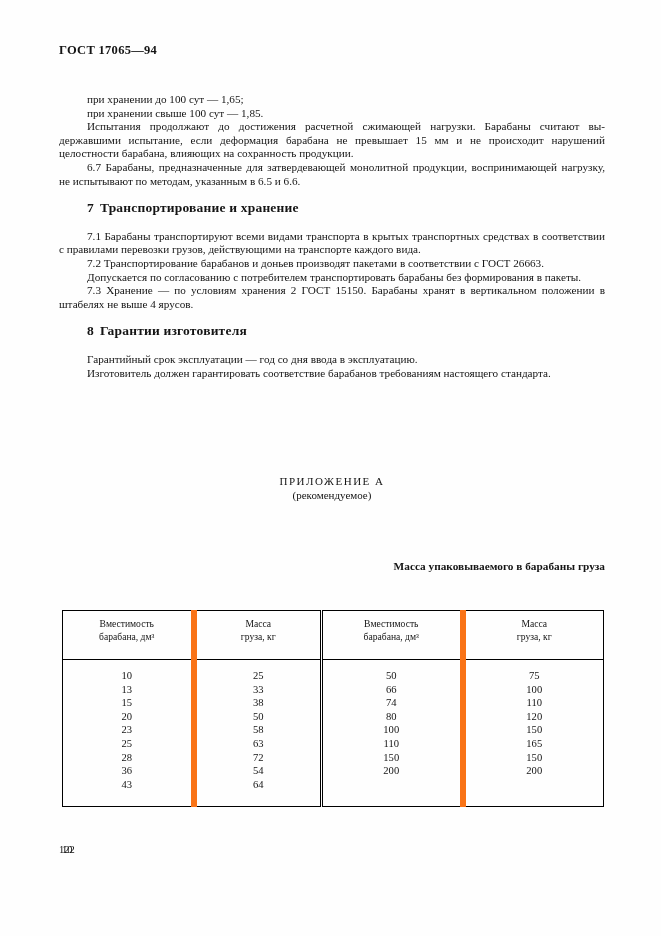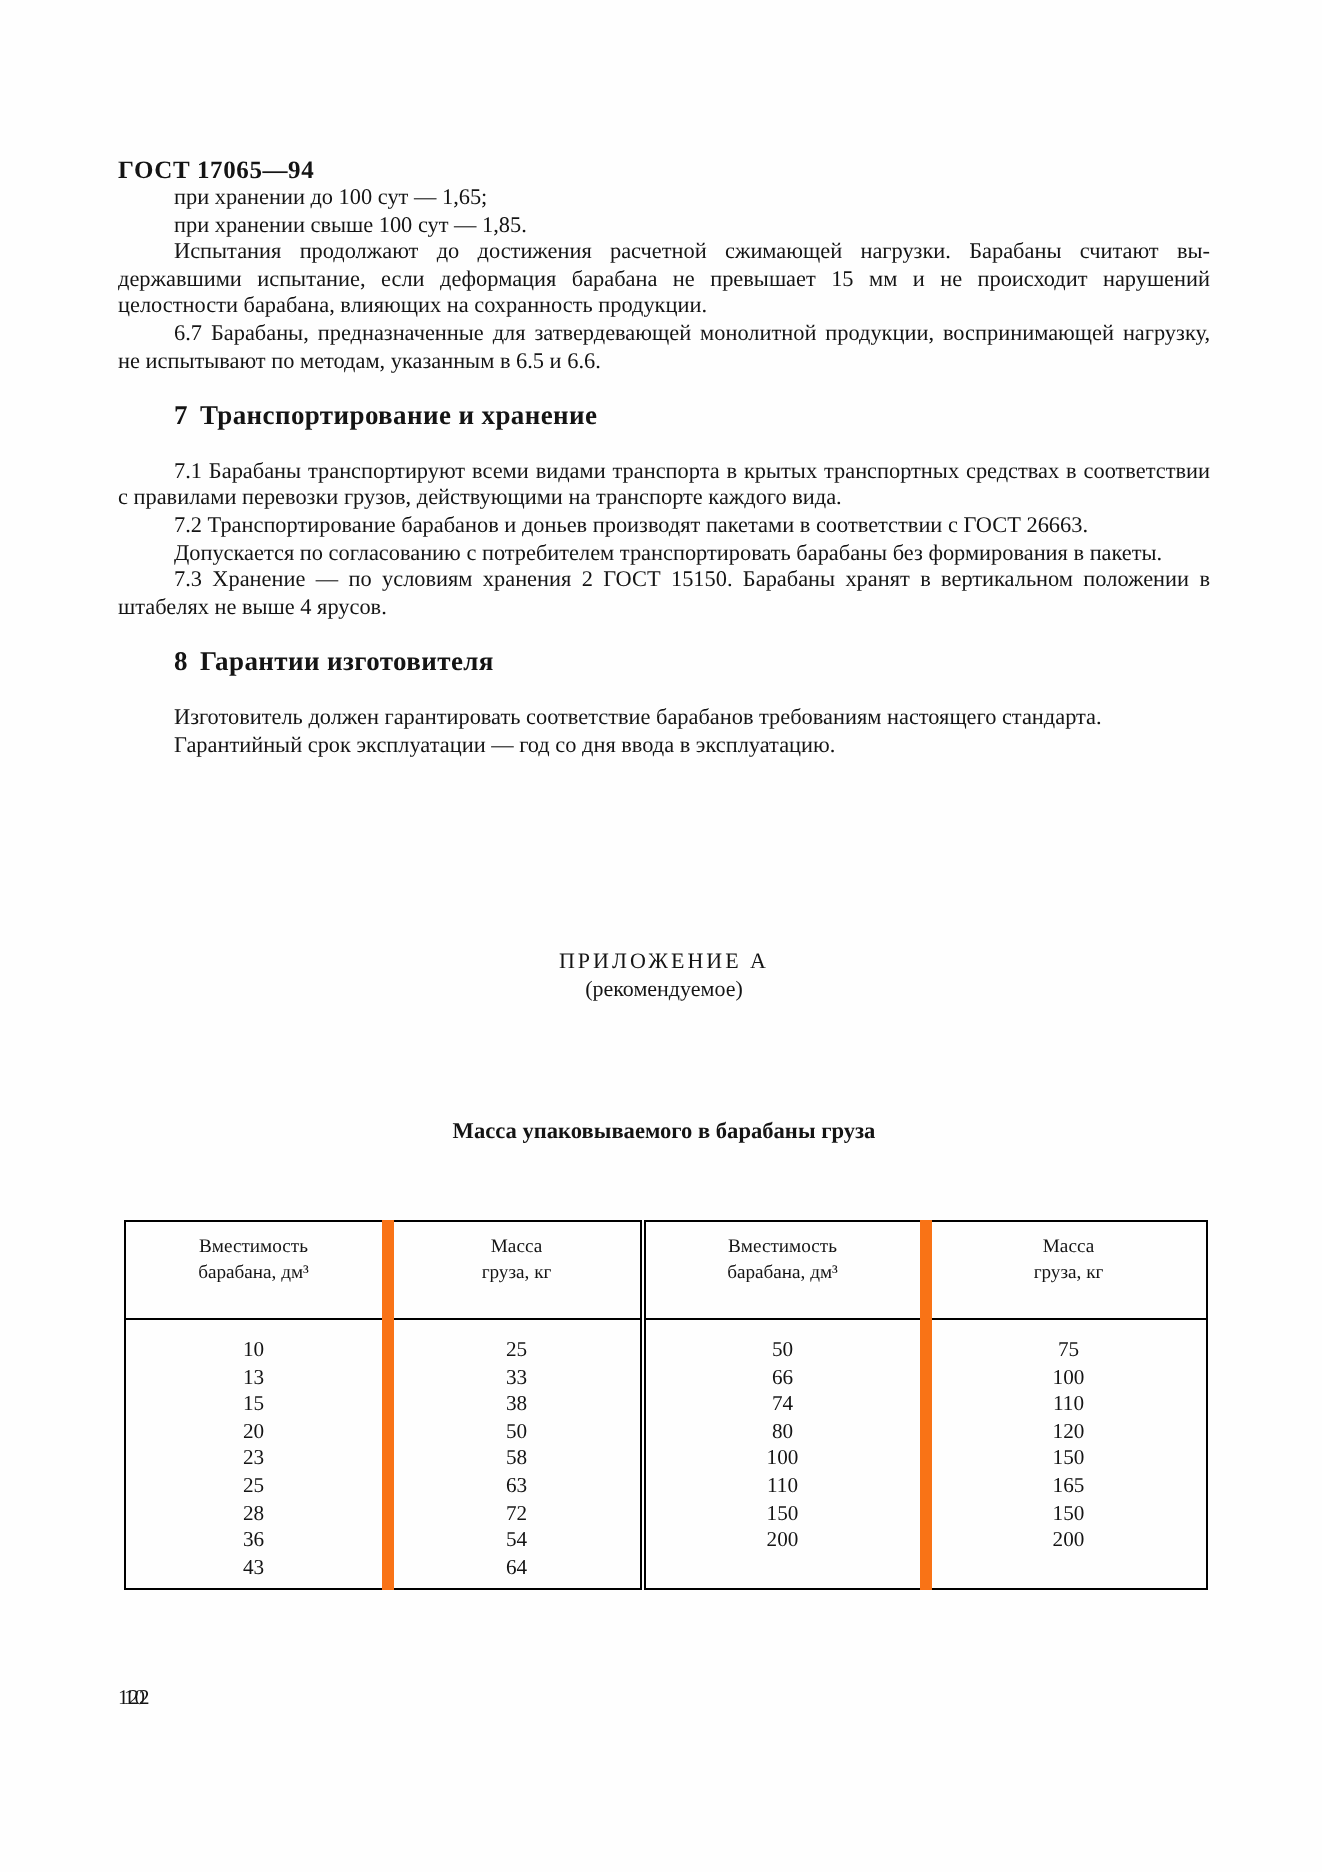--- a/index.html
+++ b/index.html
@@ -7,21 +7,21 @@
     position: relative;
     width: 661px;
     height: 936px;
     background: #fefefe;
     font-family: "Liberation Serif", "DejaVu Serif", serif;
     color: #141414;
     overflow: hidden;
   }
   .doc-number {
     position: absolute;
-    top: 78px;
+    top: 43px;
     left: 59px;
     font-size: 12.5px;
     font-weight: bold;
     letter-spacing: 0.3px;
   }
   .main {
     position: absolute;
     top: 93px;
     left: 59px;
     width: 546px;
@@ -47,21 +47,21 @@
     text-align: center;
     font-size: 11px;
     line-height: 13.5px;
   }
   .appendix-label { letter-spacing: 1.5px; }
   .table-title {
     position: absolute;
     top: 560px;
     left: 59px;
     width: 546px;
-    text-align: center;
+    text-align: right;
     font-weight: bold;
     font-size: 11.3px;
   }
   table.appendix-table {
     position: absolute;
     top: 591px;
     left: 62px;
     width: 541px;
     border-collapse: collapse;
     table-layout: fixed;
@@ -80,21 +80,21 @@
   .appendix-table th + th, .appendix-table td + td { border-left: 6px solid #f97316; }
   .appendix-table th.dbl, .appendix-table td.dbl { border-left: 3px double #000; }
   .appendix-table td {
     text-align: center;
     font-size: 10.6px;
     line-height: 13.6px;
     padding: 0;
     vertical-align: top;
   }
   .appendix-table tr.first td { padding-top: 9px; }
-  .appendix-table tr.last td { padding-bottom: 3px; }
+  .appendix-table tr.last td { padding-bottom: 15px; }
   .footer {
     position: absolute;
     top: 844px;
     left: 59px;
     width: 546px;
     font-size: 10.5px;
   }
   .footer .fl { position: absolute; left: 3px; top: 0; }
   .footer .fc { display: block; text-align: left; width: 100%; }
 </style>
@@ -113,22 +113,22 @@
 
     <div class="sect-heading"><span class="num">7</span><span>Транспортирование и хранение</span></div>
 
     <p>7.1 Барабаны транспортируют всеми видами транспорта в крытых транспортных средствах в соот­ветствии с правилами перевозки грузов, действующими на транспорте каждого вида.</p>
     <p>7.2 Транспортирование барабанов и доньев производят пакетами в соответствии с ГОСТ 26663.</p>
     <p>Допускается по согласованию с потребителем транспортировать барабаны без формирования в пакеты.</p>
     <p>7.3 Хранение — по условиям хранения 2 ГОСТ 15150. Барабаны хранят в вертикальном положе­нии в штабелях не выше 4 ярусов.</p>
 
     <div class="sect-heading"><span class="num">8</span><span>Гарантии изготовителя</span></div>
 
+    <p>Гарантийный срок эксплуатации — год со дня ввода в эксплуатацию.</p>
     <p>Изготовитель должен гарантировать соответствие барабанов требованиям настоящего стандарта.</p>
-    <p>Гарантийный срок эксплуатации — год со дня ввода в эксплуатацию.</p>
   </div>
 
   <div class="appendix-block">
     <div class="appendix-label">ПРИЛОЖЕНИЕ А</div>
     <div>(рекомендуемое)</div>
   </div>
 
   <div class="table-title">Масса упаковываемого в барабаны груза</div>
 
   <table class="appendix-table">

